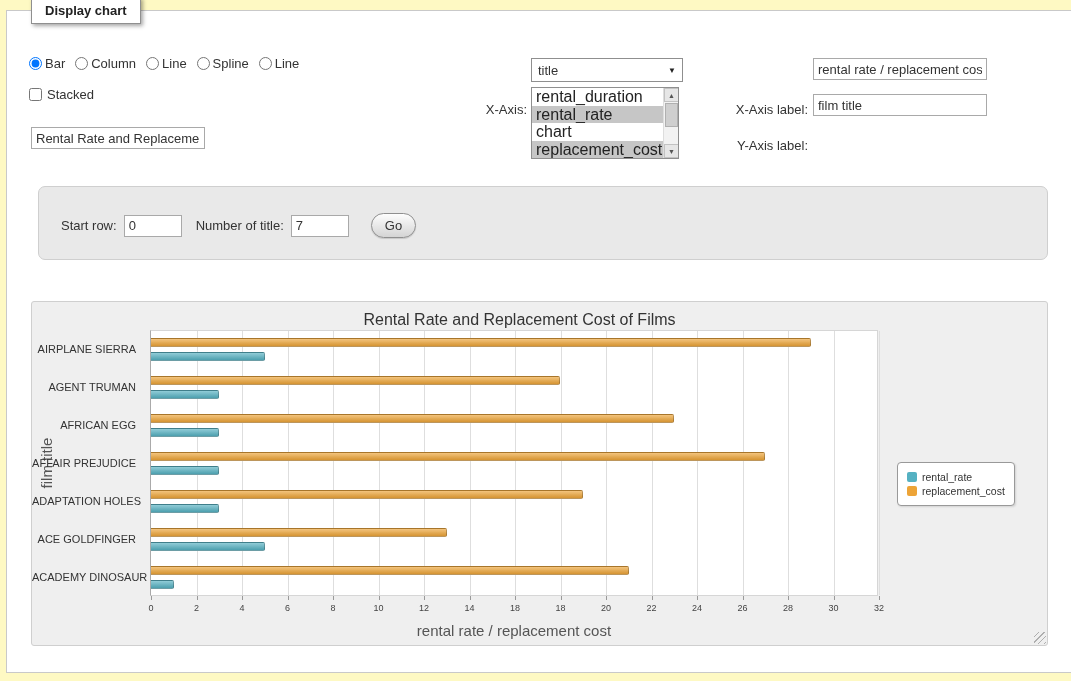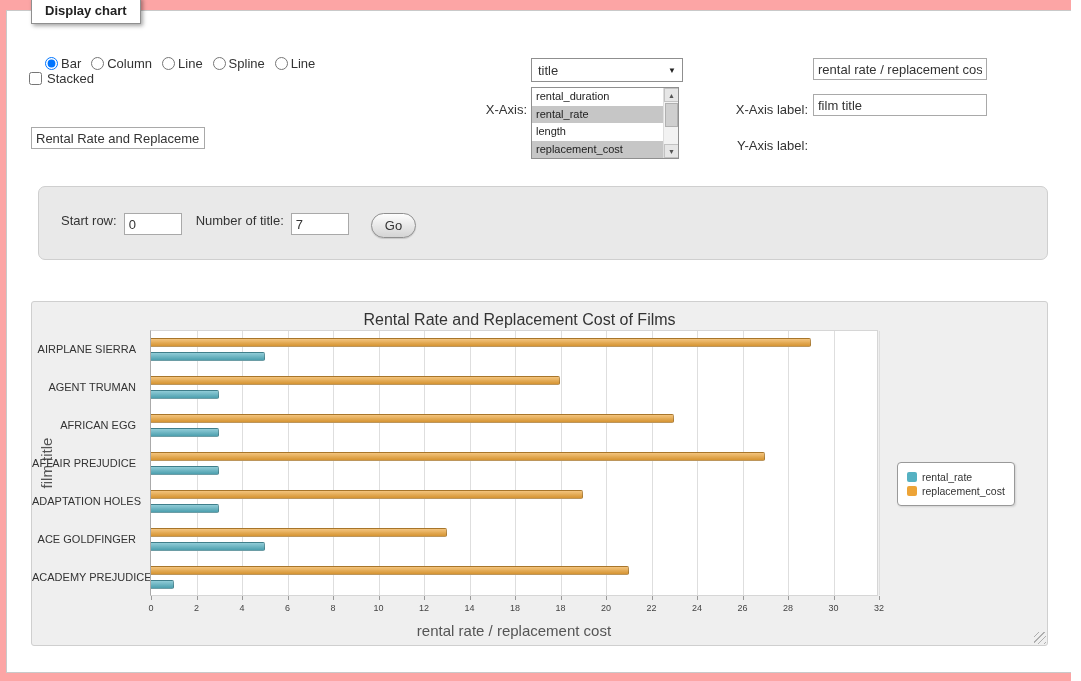--- a/index.html
+++ b/index.html
@@ -1,69 +1,69 @@
 <!DOCTYPE html>
 <html><head>
 <meta charset="utf-8">
 <style>
   * { box-sizing: border-box; }
   html,body { margin:0; padding:0; background:#fff; }
-  .page { position:relative; width:1071px; height:681px; background:#fca5a5;
+  .page { position:relative; width:1071px; height:681px; background:#fef9c3;
           font-family:"Liberation Sans", sans-serif; color:#333; overflow:hidden; }
 
   .main-border { position:absolute; left:6px; top:10px; width:1067px; height:663px;
                  border:1px solid #c9c9c9; background:#fff; }
 
   .legend-box { position:absolute; left:24px; top:-14px; background:#fff;
                 border:1px solid #8f8f8f; box-shadow:2px 2px 4px rgba(0,0,0,0.35);
                 padding:5px 13px; font-size:13px; font-weight:bold; color:#222; z-index:5; }
 
   .lbl { position:absolute; font-size:13px; color:#333;margin-top:39px; }
   .right-align { text-align:right; }
 
-  .radio-row { position:absolute; left:38px; top:45px; font-size:13px; display:flex; align-items:center;justify-content:flex-end; }
+  .radio-row { position:absolute; left:22px; top:45px; font-size:13px; display:flex; align-items:center;justify-content:flex-end; }
   .radio-item { display:inline-flex; align-items:center; margin-right:10px; cursor:pointer; }
   .radio-item input { margin:0 3px 0 0; }
 
-  .stacked-row { position:absolute; left:22px; top:60px; font-size:13px; display:inline-flex; align-items:center; cursor:pointer; }
+  .stacked-row { position:absolute; left:22px; top:76px; font-size:13px; display:inline-flex; align-items:center; cursor:pointer; }
   .stacked-row input { margin:0 5px 0 0; }
 
   .txt { border:1px solid #a9a9a9; font-size:13px; padding:2px 4px; height:22px;
          font-family:"Liberation Sans", sans-serif; color:#333; background:#fff; }
   .title-input { position:absolute; left:24px; top:116px; width:174px; }
 
   .xaxis-lbl  { left:430px; top:52px;  width:90px; }
   .series-lbl { left:430px; top:136px; width:90px; }
   .fake-select { position:absolute; left:524px; top:47px; width:152px; height:24px;
                  border:1px solid #8f8f8f; background:#fff; font-size:13px;
                  display:flex; align-items:center; justify-content:space-between;
                  padding:0 6px; cursor:pointer; }
   .sel-arrow { font-size:8px; color:#222; }
 
   .listbox { position:absolute; left:524px; top:76px; width:148px; height:72px;
              border:1px solid #8f8f8f; background:#fff; overflow:hidden; }
   .lb-options { position:absolute; left:0; top:0; right:15px; bottom:0; }
-  .lb-option { height:17.5px; line-height:17.5px; font-size:11px; padding-left:4px;
+  .lb-option { height:17.5px; line-height:17.5px; font-size:16px; padding-left:4px;
                white-space:nowrap; overflow:hidden; cursor:pointer; color:#222; }
   .lb-option.selected { background:#c6c6c6; }
   .lb-scrollbar { position:absolute; right:0; top:0; bottom:0; width:15px; background:#f2f2f2; border-left:1px solid #ddd; }
   .sb-btn { position:absolute; left:0; width:15px; height:14px; background:#e6e6e6; border:1px solid #c2c2c2;
             font-size:7px; color:#555; text-align:center; line-height:13px; cursor:pointer; }
   .sb-up { top:0; }
   .sb-down { bottom:0; }
   .sb-thumb { position:absolute; left:1px; top:15px; width:13px; height:24px; background:#cfcfcf; border:1px solid #b0b0b0; cursor:grab; }
 
   .xal-lbl { left:646px; top:52px;  width:155px; }
   .yal-lbl { left:646px; top:88px;  width:155px; }
   .xal-input { position:absolute; left:806px; top:47px; width:174px; }
   .yal-input { position:absolute; left:806px; top:83px; width:174px; }
 
   .rows-panel { position:absolute; left:31px; top:175px; width:1010px; height:74px;
                 background:#e9e9e9; border:1px solid #cfcfcf; border-radius:7px; }
-  .rows-inner { position:absolute; left:22px; top:26px; display:flex; align-items:flex-start; }
+  .rows-inner { position:absolute; left:22px; top:26px; display:flex; align-items:center; }
   .lbl2 { font-size:13px; color:#333; margin-right:7px; }
   .ml { margin-left:14px; }
   .txt.small { width:58px; }
   .go-btn { margin-left:22px; height:25px; padding:0 13px; border-radius:13px;
             border:1px solid #8f8f8f; background:linear-gradient(#fdfdfd,#d4d4d4);
             font-family:"Liberation Sans", sans-serif; font-size:13px; color:#333; cursor:pointer;
             box-shadow:0 1px 1px rgba(0,0,0,0.15); }
 
   .chart-panel { position:absolute; left:24px; top:290px; width:1017px; height:345px;
                  background:#efefef; border:1px solid #cfcfcf; border-radius:3px; }
@@ -133,21 +133,21 @@
     <div class="fake-select">
       <span>title</span>
       <span class="sel-arrow">▼</span>
     </div>
 
     <div class="lbl right-align series-lbl">Series:</div>
     <div class="listbox">
       <div class="lb-options">
           <div class="lb-option">rental_duration</div>
           <div class="lb-option selected">rental_rate</div>
-          <div class="lb-option">length</div>
+          <div class="lb-option">chart</div>
           <div class="lb-option selected">replacement_cost</div>
         </div>
       <div class="lb-scrollbar">
         <div class="sb-btn sb-up">▲</div>
         <div class="sb-thumb"></div>
         <div class="sb-btn sb-down">▼</div>
       </div>
     </div>
 
     <div class="lbl right-align xal-lbl">X-Axis label:</div>
@@ -169,21 +169,21 @@
     <div class="chart-panel">
       <div class="chart-title">Rental Rate and Replacement Cost of Films</div>
       <div class="y-title">film title</div>
       <div class="cat-labels">
           <div class="cat-label" style="top: 19px;">AIRPLANE SIERRA</div>
           <div class="cat-label" style="top: 57px;">AGENT TRUMAN</div>
           <div class="cat-label" style="top: 95px;">AFRICAN EGG</div>
           <div class="cat-label" style="top: 133px;">AFFAIR PREJUDICE</div>
           <div class="cat-label" style="top: 171px;">ADAPTATION HOLES</div>
           <div class="cat-label" style="top: 209px; margin-left: 44px;">ACE GOLDFINGER</div>
-          <div class="cat-label" style="top: 247px;">ACADEMY PREJUDICE</div>
+          <div class="cat-label" style="top: 247px;">ACADEMY DINOSAUR</div>
         </div>
       <div class="plot">
           <div class="tickmark" style="left: 0px;"></div>
           <div class="ticklabel" style="left: 0px;">0</div>
           <div class="gridline" style="left: 45.5px;"></div>
           <div class="tickmark" style="left: 45.5px;"></div>
           <div class="ticklabel" style="left: 45.5px;">2</div>
           <div class="gridline" style="left: 91px;"></div>
           <div class="tickmark" style="left: 91px;"></div>
           <div class="ticklabel" style="left: 91px;">4</div>

